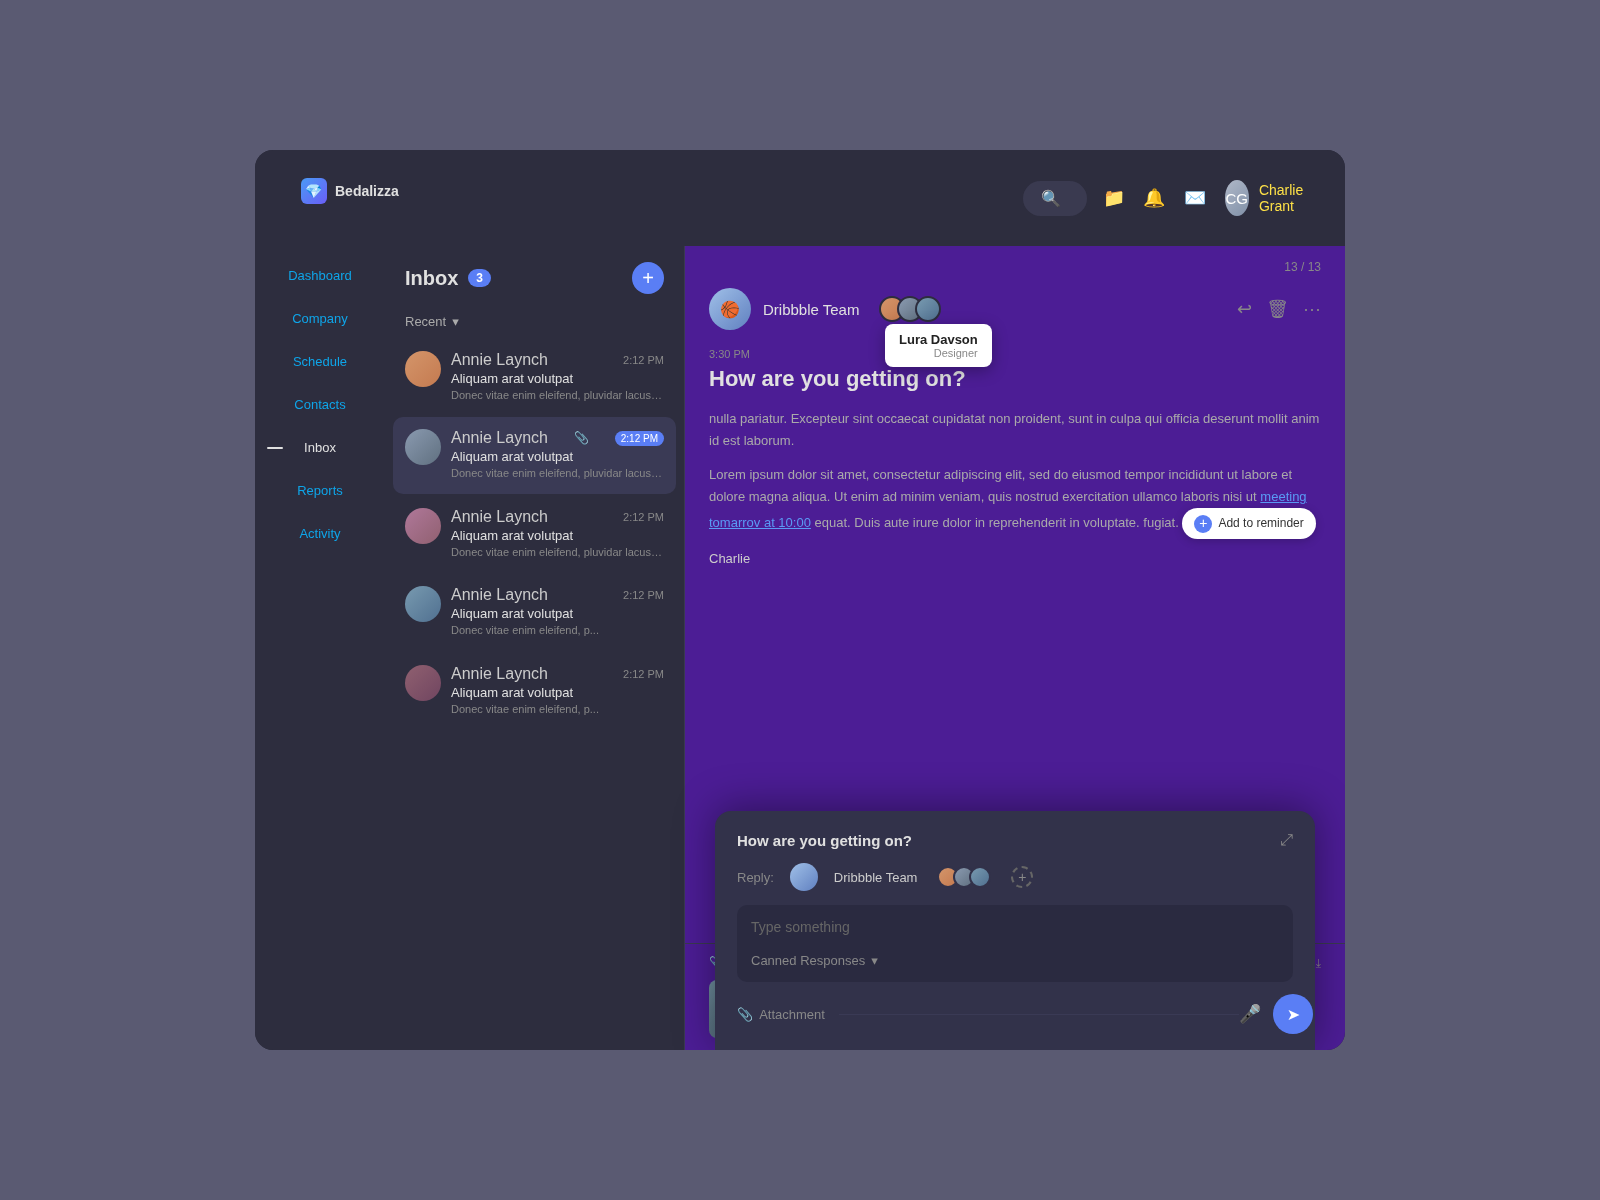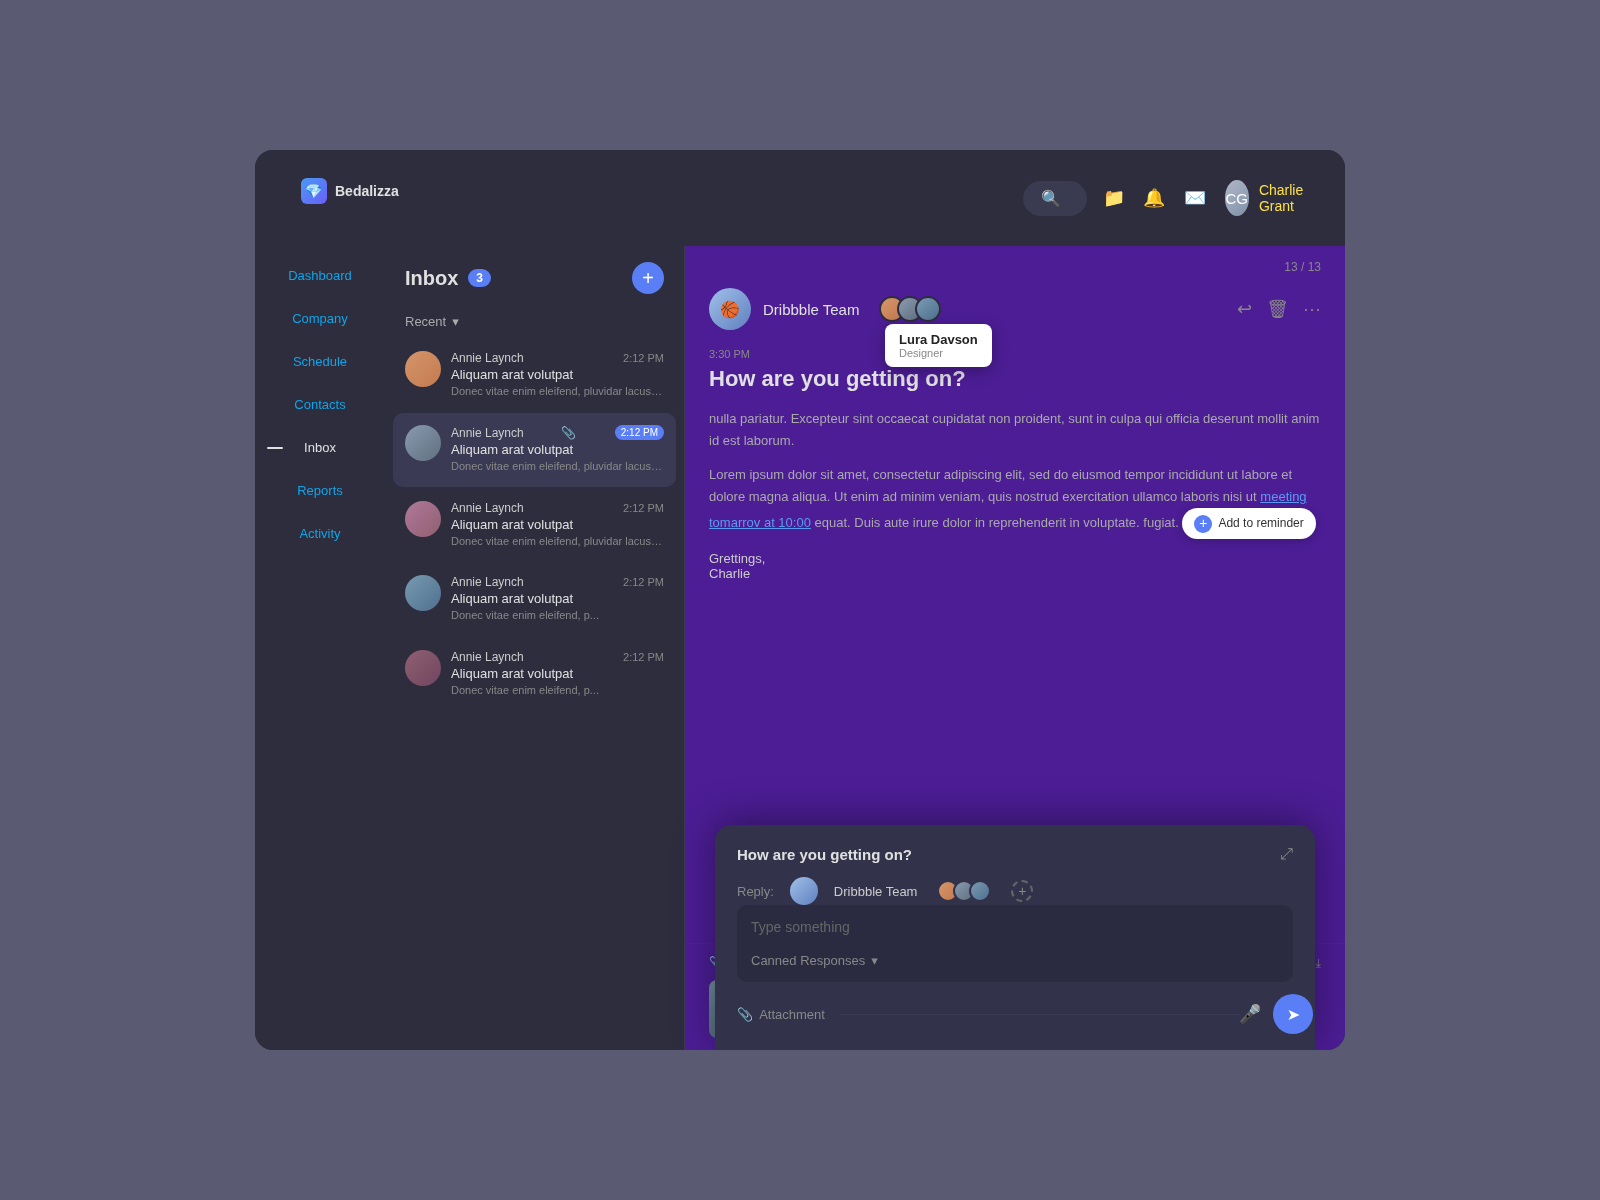--- a/index.html
+++ b/index.html
@@ -233,21 +233,21 @@
     .inbox-avatar.a5 { background: linear-gradient(135deg, #906070, #704560); }
     .inbox-content { flex: 1; min-width: 0; }
     .inbox-top {
       display: flex;
       justify-content: space-between;
       align-items: center;
       margin-bottom: 2px;
     }
     .inbox-sender {
       color: #ccc;
-      font-size: 12px;
+      font-size: 16px;
     }
     .inbox-time {
       color: #888;
       font-size: 11px;
     }
     .inbox-subject {
       color: #e0e0e0;
       font-size: 13px;
       font-weight: 500;
       margin-bottom: 2px;
@@ -330,21 +330,21 @@
     }
     .email-actions span { cursor: pointer; }
     .tooltip-box {
       position: absolute;
       top: 44px;
       left: 200px;
       background: #fff;
       color: #333;
       border-radius: 8px;
       padding: 8px 14px;
-      text-align: left;
+      text-align: right;
       box-shadow: 0 4px 16px rgba(0,0,0,0.3);
       z-index: 10;
     }
     .tooltip-box .tip-name {
       font-size: 13px;
       font-weight: 600;
       color: #222;
     }
     .tooltip-box .tip-role {
       font-size: 11px;
@@ -468,20 +468,21 @@
     }
     .expand-icon {
       color: #888;
       cursor: pointer;
       font-size: 16px;
     }
     .reply-to-row {
       display: flex;
       align-items: center;
       gap: 16px;
+      margin-bottom: 14px;
     }
     .reply-label {
       color: #888;
       font-size: 13px;
     }
     .reply-sender-avatar {
       width: 28px;
       height: 28px;
       border-radius: 50%;
       background: linear-gradient(135deg, #a0c0e8, #6080c0);
@@ -725,21 +726,20 @@
         <p class="email-text">
           <span>Lorem ipsum dolor sit amet, consectetur adipiscing elit, sed do eiusmod tempor incididunt ut labore et dolore magna aliqua. Ut enim ad minim veniam, quis nostrud exercitation ullamco laboris nisi ut</span>
           <a class="email-link">meeting tomarrov at 10:00</a>
           <span>equat. Duis aute irure dolor in reprehenderit in voluptate. fugiat.</span>
           <span class="reminder-popup">
             <span class="plus-circle">+</span>
             <span>Add to reminder</span>
           </span>
         </p>
         <div class="email-greeting">
-          <div>Grettings,</div>
           <div>Charlie</div>
         </div>
       </div>
       <div class="attachment-section">
         <div class="attachment-label">
           <span>📎</span>
           <span>Attachment</span>
           <div style="flex:1;height:1px;background:#3a3a50;margin-left:8px;"></div>
           <span>⤢</span>
           <span>⤓</span>

